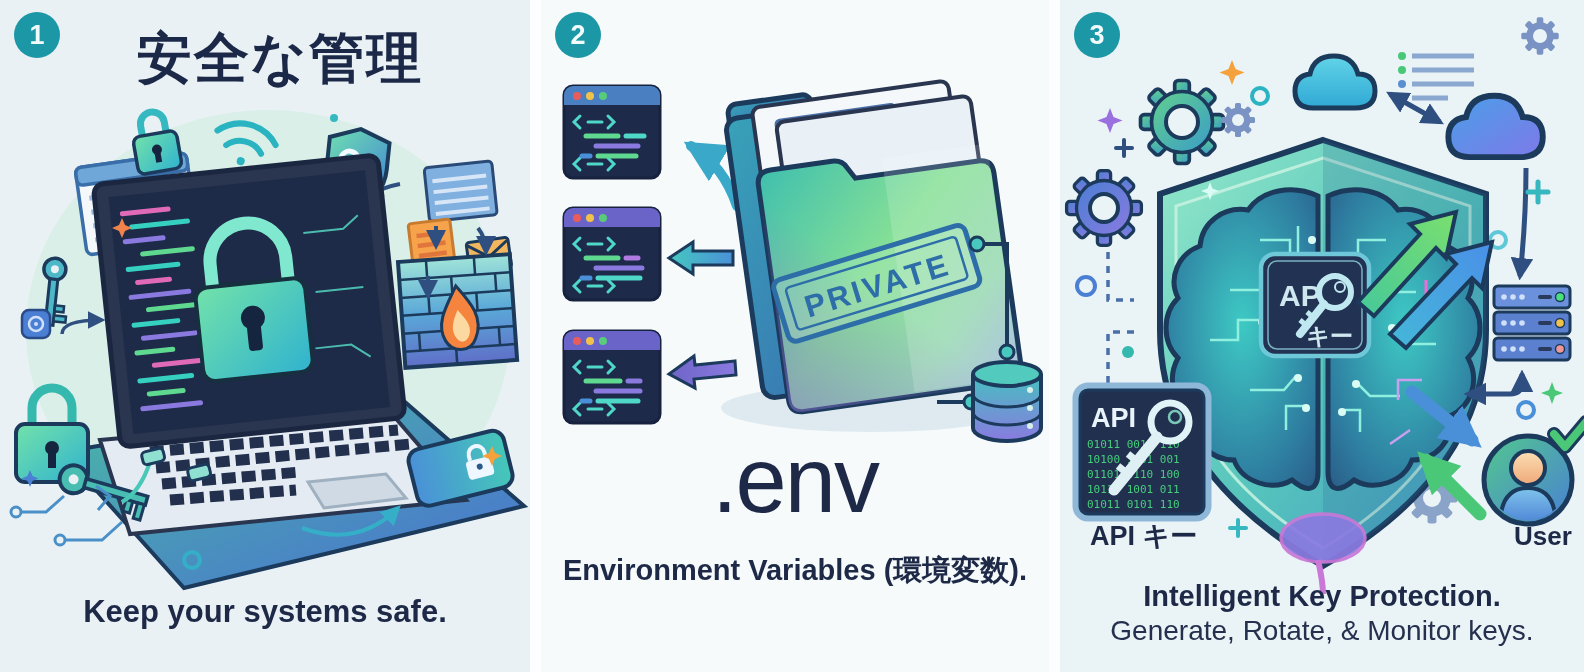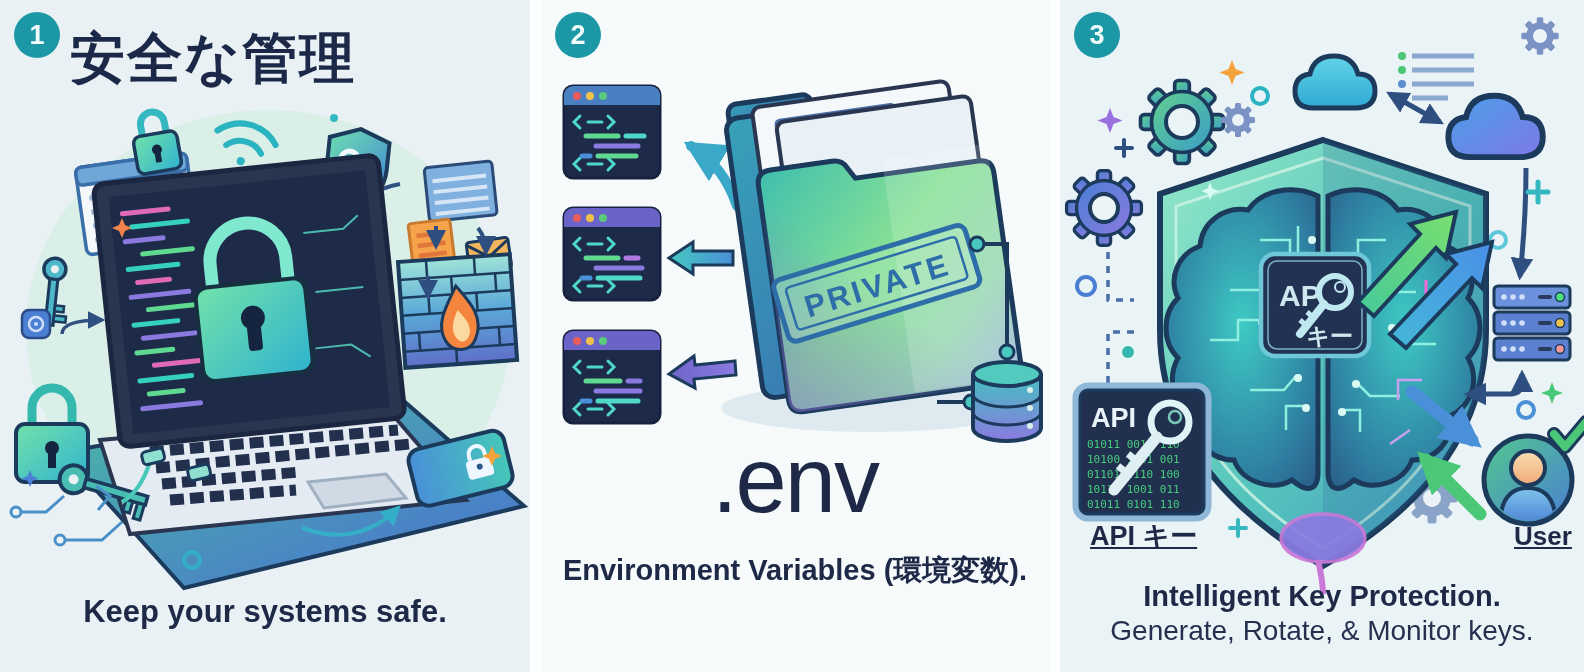--- a/index.html
+++ b/index.html
@@ -11,32 +11,32 @@
   .gutter { width:11px; height:672px; background:#fbfdfe; }
   .panel.p2 { width:508px; background:#f6fafb; }
   .panel.p3 { width:524px; background:#eaf3f6; }
   .panel svg.art { position:absolute; inset:0; }
   .badge {
     position:absolute; top:12px; left:14px; width:46px; height:46px; border-radius:50%;
     background:#1b97a6; color:#f2fbfc; font-weight:bold; font-size:27px;
     display:flex; align-items:center; justify-content:center; z-index:5;
   }
   .title1 {
-    position:absolute; top:22px; left:70px; right:40px; 
+    position:absolute; top:22px; left:70px; right:40px; text-align:center;
     font-size:55px; font-weight:800; color:#1c2847; letter-spacing:2px; z-index:4;
   }
   .caption { position:absolute; left:0; right:0; text-align:center; color:#1d2947; z-index:4; }
   .cap-bold { font-weight:700; }
   .p1 .cap-main { top:594px; font-size:31px; font-weight:700; }
   .p2 .filename { top:428px; font-size:92px; font-weight:400; letter-spacing:-2px; color:#1d2947; }
   .p2 .cap-bold { top:551px; font-size:29px; }
   .p2 .cap-reg  { top:587px; font-size:29px; font-weight:400; color:#25304e; }
   .p3 .cap-bold { top:580px; font-size:29px; }
   .p3 .cap-reg  { top:615px; font-size:28px; font-weight:400; color:#25304e;text-align:center; }
-  .svg-label { position:absolute; color:#1d2947; font-weight:700; z-index:4;text-decoration:underline; }
+  .svg-label { position:absolute; color:#1d2947; font-weight:700; z-index:4; }
   .api-label { left:30px; top:518px; width:180px; font-size:27px; }
   .user-label { left:428px; top:521px; width:110px; text-align:center; font-size:26px; }
   svg text { font-family:"Liberation Sans","DejaVu Sans",sans-serif; }
   svg text.mono { font-family:"DejaVu Sans Mono","Liberation Mono",monospace; }
 </style>
 </head>
 <body>
 
 <div class="canvas">
 

